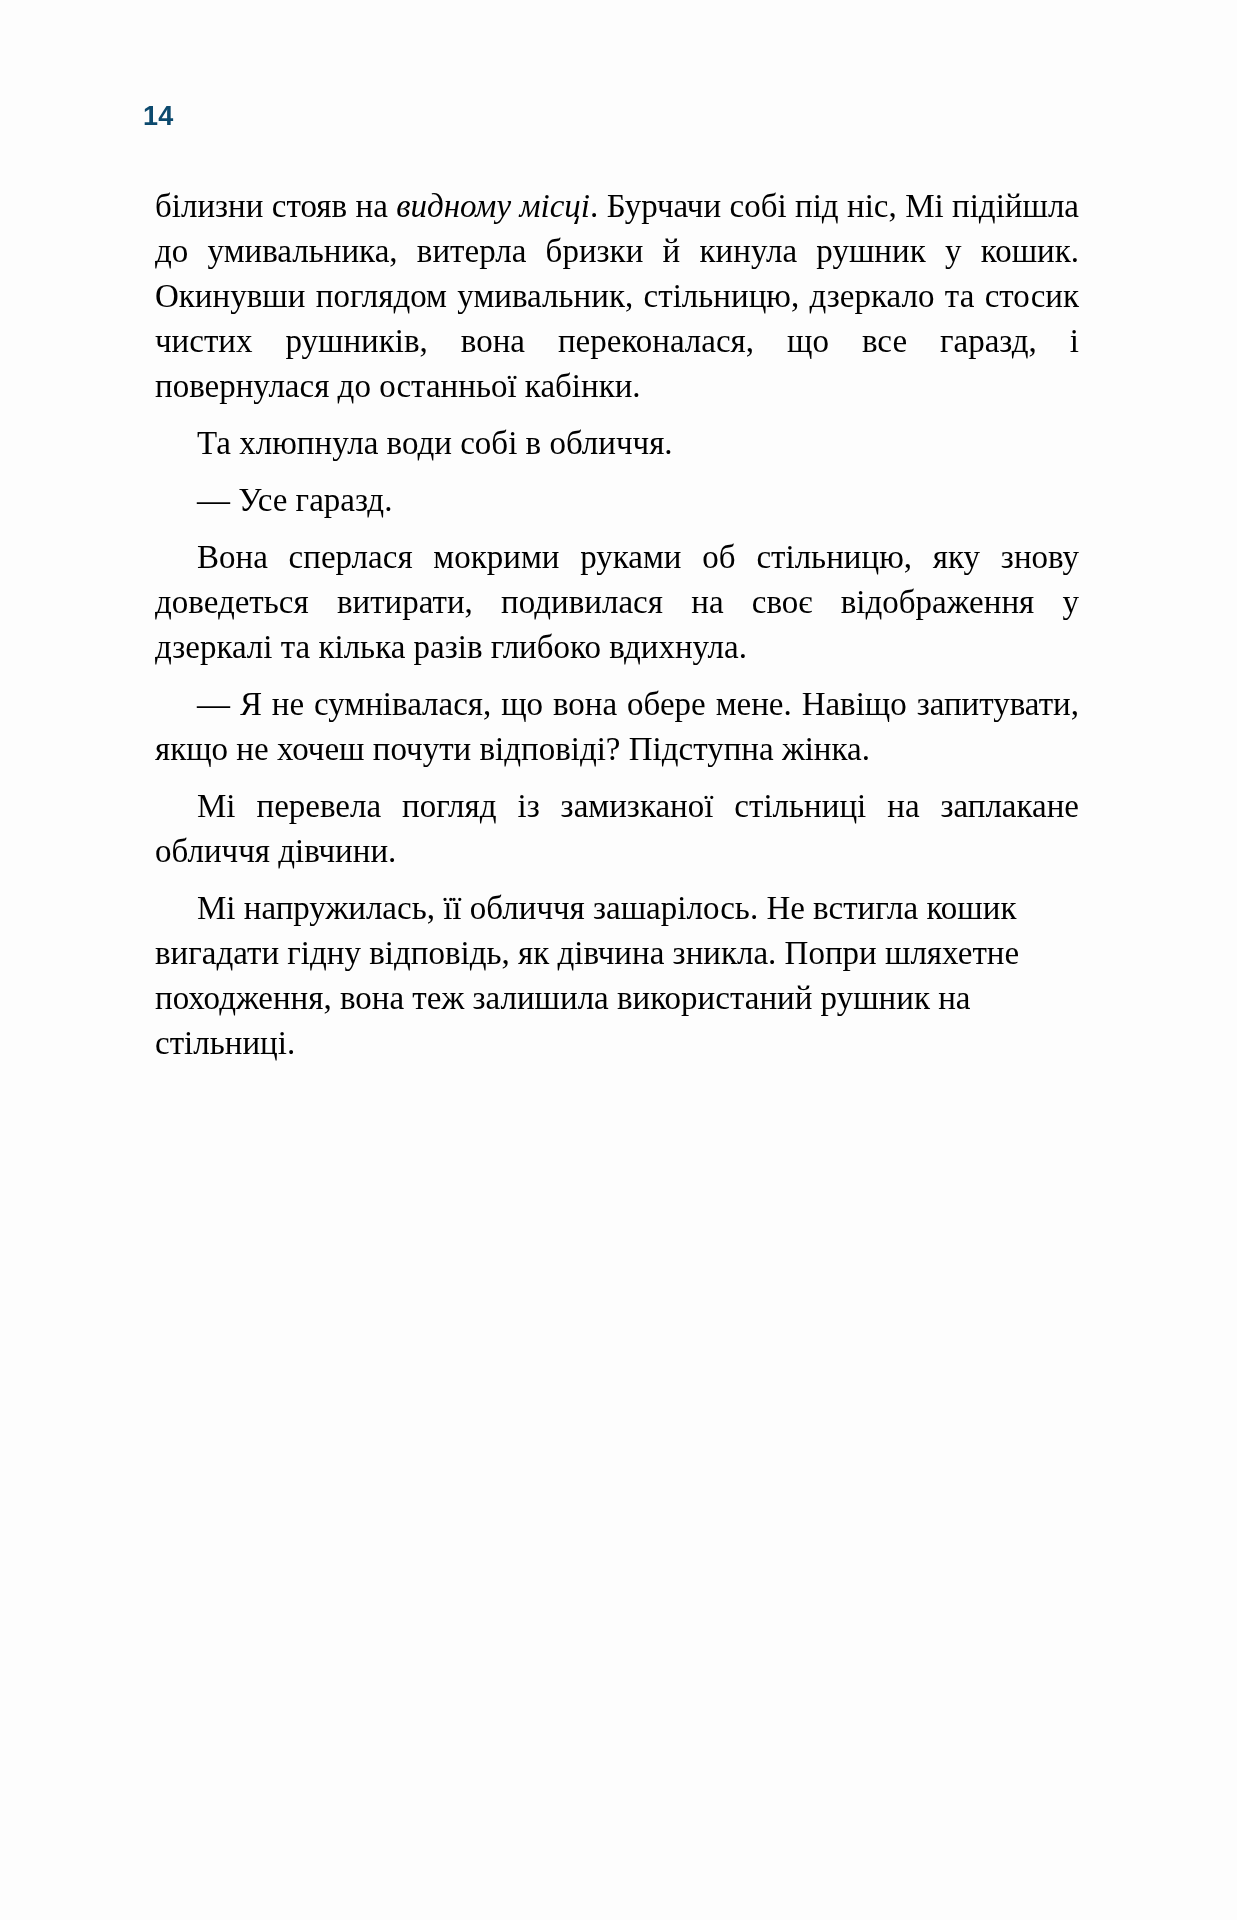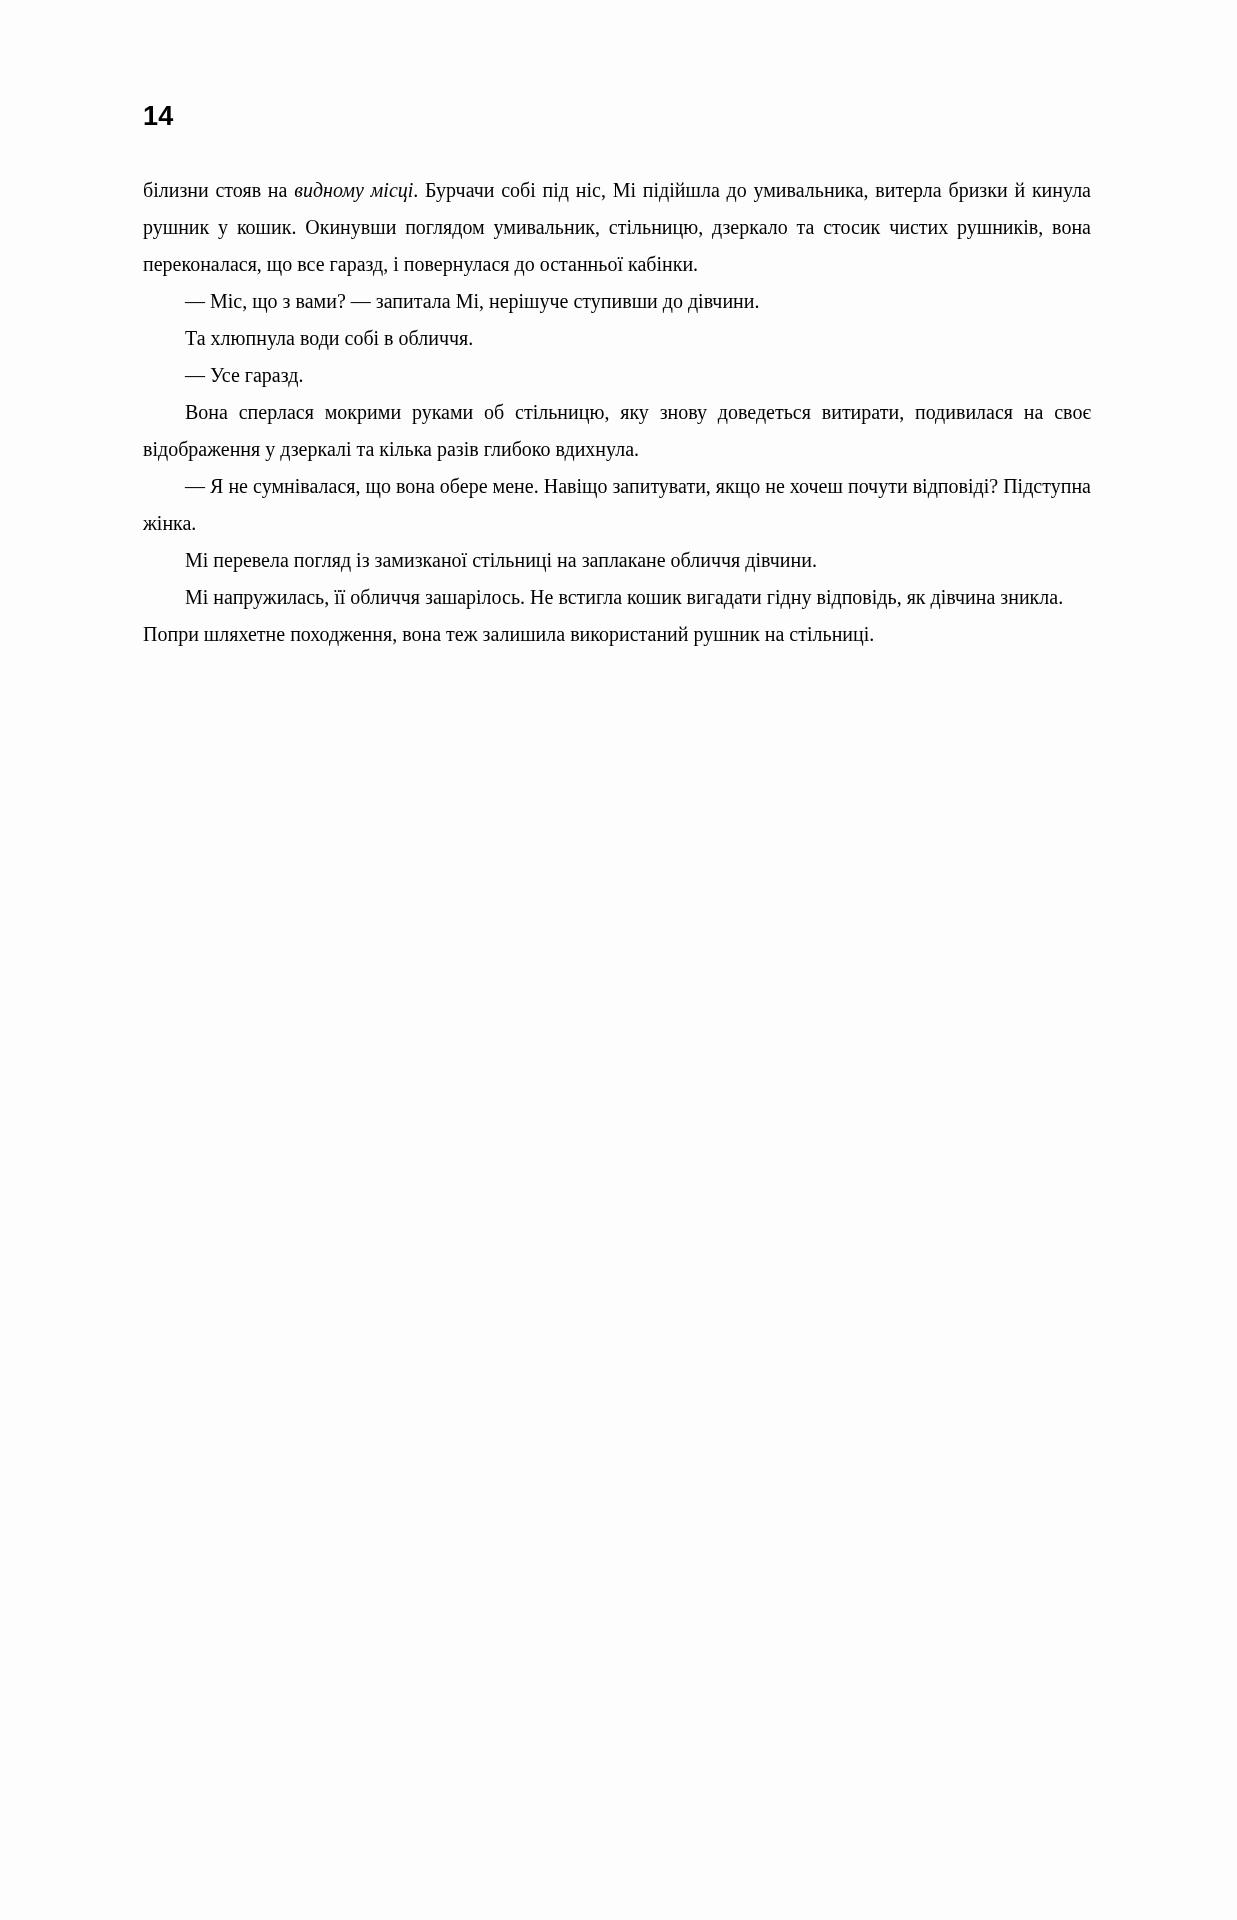--- a/index.html
+++ b/index.html
@@ -28,35 +28,35 @@
   
   .folio {
     position: absolute;
     left: 143px;
     top: 103px;
     font-family: "Liberation Sans", "DejaVu Sans", sans-serif;
     font-size: 27px;
     font-weight: 700;
     letter-spacing: 0.2px;
     line-height: 1;
-    color: #000000;
+    color: #0c4a6e;
   }
 
   
   .textblock {
     position: absolute;
     left: 143px;
     top: 172px;
     width: 948px;
   }
 
   .para {
-    margin: 0;
-    font-size: 20px;
-    line-height: 37px;
+    margin: 12px;
+    font-size: 33px;
+    line-height: 45px;
     text-align: justify;
     text-justify: inter-word;
     text-indent: 42px;
     hyphens: manual;
     word-spacing: 0px;
   }
 
   
   .para.cont {
     text-indent: 0;
@@ -78,21 +78,20 @@
 
 <div class="page">
 
   <div class="folio">14</div>
 
   <div class="textblock">
 
     <p class="para cont"><span>білизни стояв на </span><em>видному місці</em><span>. Бурчачи собі під ніс, Мі підійшла до умивальника, витерла бризки й кинула рушник у кошик. Окинувши поглядом умивальник, стільницю, дзеркало та стосик чистих рушників, вона переконалася, що все гаразд, і повернулася до останньої кабінки.</span></p>
 
 
-    <p class="para">— Міс, що з вами? — запитала Мі, нерішуче ступивши до дівчини.</p>
 
     <p class="para">Та хлюпнула води собі в обличчя.</p>
 
     <p class="para">— Усе гаразд.</p>
 
     <p class="para">Вона сперлася мокрими руками об стільницю, яку знову доведеться витирати, подивилася на своє відображення у дзеркалі та кілька разів глибоко вдихнула.</p>
 
     <p class="para">— Я не сумнівалася, що вона обере мене. Навіщо запитувати, якщо не хочеш почути відповіді? Підступна жінка.</p>
 
     <p class="para">Мі перевела погляд із замизканої стільниці на заплакане обличчя дівчини.</p>

